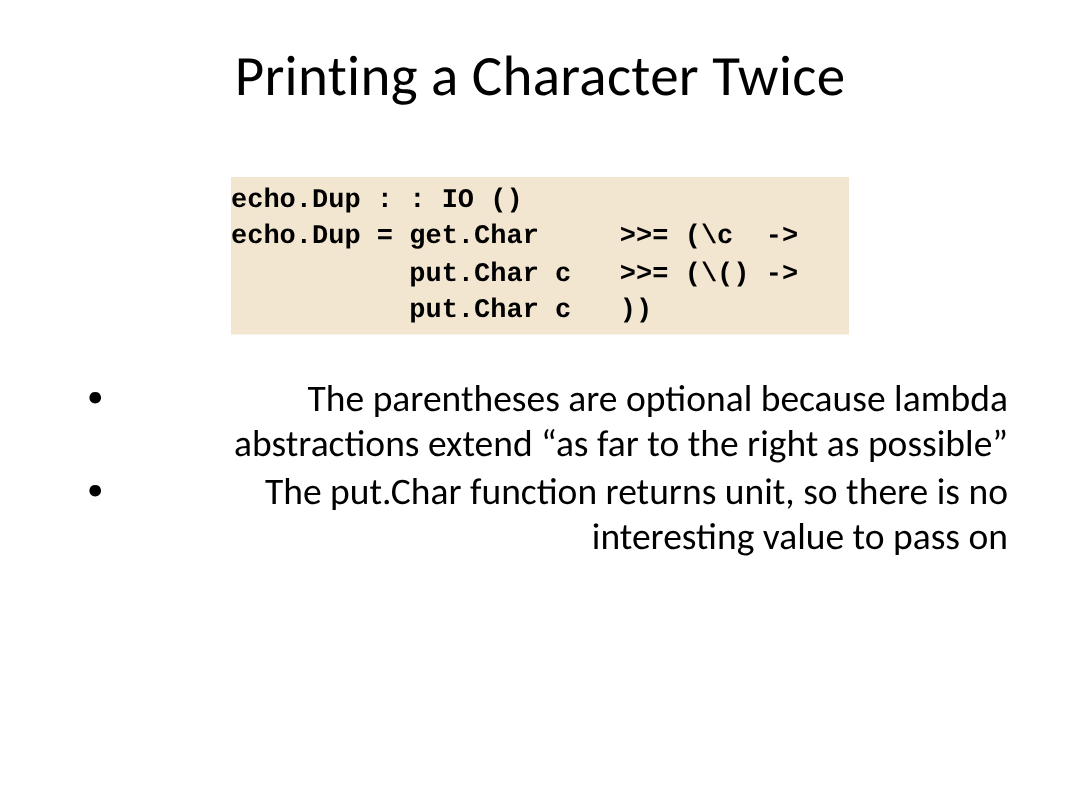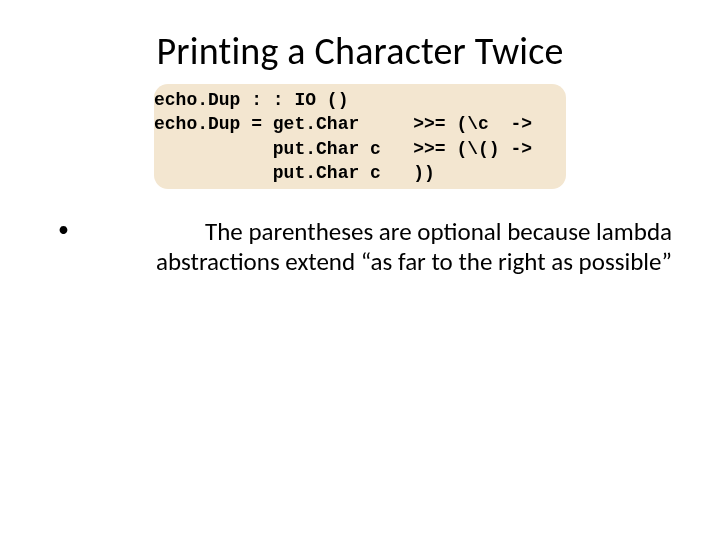--- a/index.html
+++ b/index.html
@@ -11,35 +11,34 @@
       color: #000;
       overflow: hidden;
     }
     .slide {
       padding: 28px 48px 40px 48px;
     }
     .title {
       font-size: 38px;
       font-weight: 400;
       text-align: center;
-      margin-bottom: 10px;
+      margin-bottom: 44px;
       letter-spacing: 0.2px;
     }
     .code-block {
       background: #f3e6d0;
       font-family: "Courier New", Courier, monospace;
       font-weight: bold;
       font-size: 18px;
       line-height: 1.35;
       padding: 4px 0 4px 0;
       margin: 0 auto 28px auto;
       width: 412px;
       white-space: pre;
       color: #000;
-      border-radius: 14px;
     }
     .bullets {
       list-style: none;
       font-size: 25px;
       line-height: 1.2;
       padding-left: 4px;
       text-align: right;
     }
     .bullets li {
       position: relative;
@@ -60,14 +59,15 @@
 <div class="slide">
   <h1 class="title">Printing a Character Twice</h1>
 
   <div class="code-block">echo.Dup : : IO ()
 echo.Dup = get.Char     &gt;&gt;= (\c  -&gt;
            put.Char c   &gt;&gt;= (\() -&gt;
            put.Char c   ))</div>
 
   <ul class="bullets">
     <li>The parentheses are optional because lambda abstractions extend “as far to the right as possible”</li>
+    <li>The put.Char function returns unit, so there is no interesting value to pass on</li>
   </ul>
 </div>
 
 </body></html>

